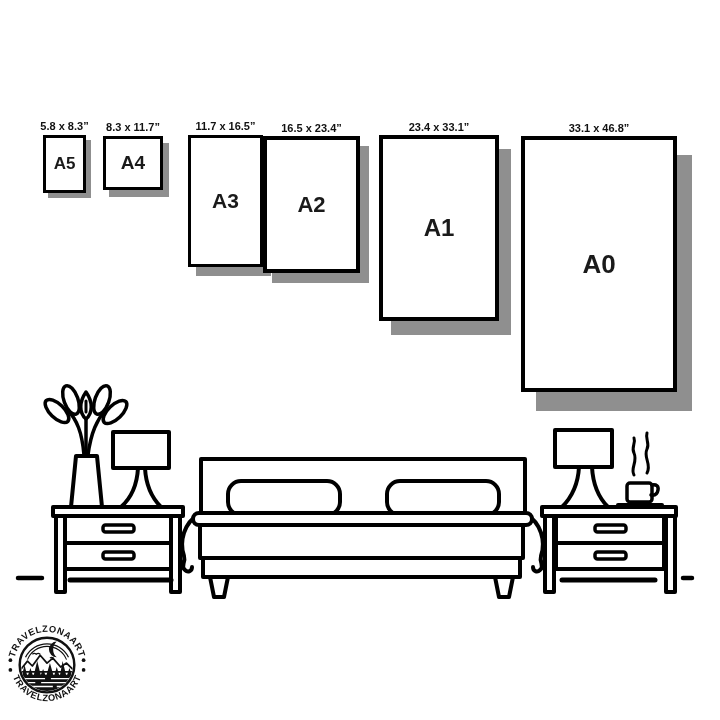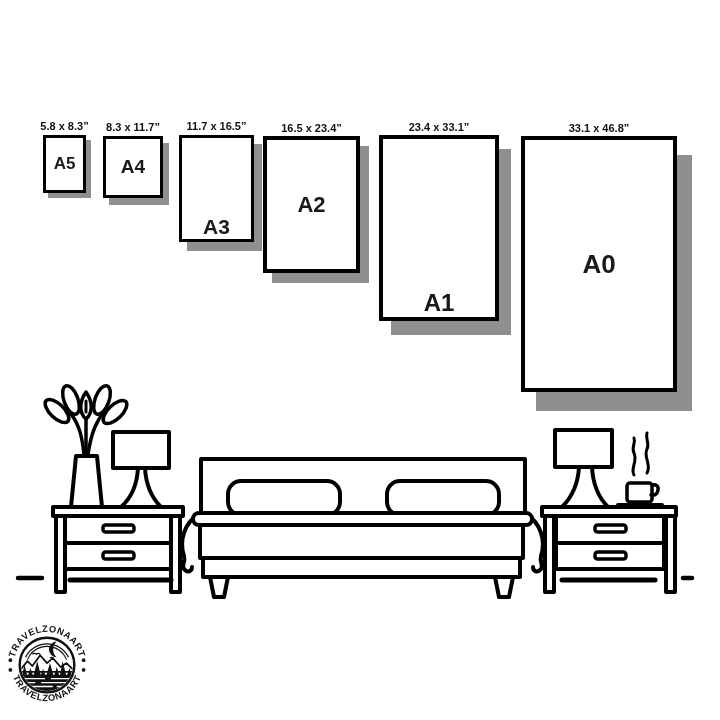--- a/index.html
+++ b/index.html
@@ -15,24 +15,24 @@
   
   .paper{
     position:absolute;background:#fff;border:3px solid #000;box-sizing:border-box;
     display:flex;align-items:center;justify-content:center;font-weight:bold;color:#1a1a1a;
   }
   .paper .dims{
     position:absolute;bottom:calc(100% + 6px);left:50%;transform:translateX(-50%);
     font-size:11px;font-weight:bold;white-space:nowrap;color:#111;
   }
   .p-a5{left:43px;top:135px;width:43px;height:58px;box-shadow:5px 5px 0 #8f8f8f;font-size:17px;justify-content:center;}
-  .p-a4{left:103px;top:136px;width:60px;height:62px;box-shadow:6px 7px 0 #8f8f8f;font-size:19px;}
-  .p-a3{left:179px;top:135px;width:75px;height:107px;box-shadow:8px 9px 0 #8f8f8f;font-size:21px;align-items:flex-end;}
+  .p-a4{left:103px;top:136px;width:60px;height:54px;box-shadow:6px 7px 0 #8f8f8f;font-size:19px;}
+  .p-a3{left:188px;top:135px;width:75px;height:132px;box-shadow:8px 9px 0 #8f8f8f;font-size:21px;}
   .p-a2{left:263px;top:136px;width:97px;height:137px;border-width:4px;box-shadow:9px 10px 0 #8f8f8f;font-size:22px;}
-  .p-a1{left:379px;top:135px;width:120px;height:186px;border-width:4px;box-shadow:12px 14px 0 #8f8f8f;font-size:24px;align-items:flex-end;}
+  .p-a1{left:379px;top:135px;width:120px;height:186px;border-width:4px;box-shadow:12px 14px 0 #8f8f8f;font-size:24px;}
   .p-a0{left:521px;top:136px;width:156px;height:256px;border-width:4px;box-shadow:15px 19px 0 #8f8f8f;font-size:26px;}
   
   .scene{position:absolute;left:0;top:0;width:720px;height:720px;pointer-events:none;}
   
   .badge{position:absolute;left:6px;top:624px;width:82px;height:84px;}
   
   .website{
     position:absolute;left:402px;top:668px;width:310px;text-align:center;
     font-size:33px;font-weight:bold;letter-spacing:-0.5px;color:#1c1c1c;white-space:nowrap;
   }

